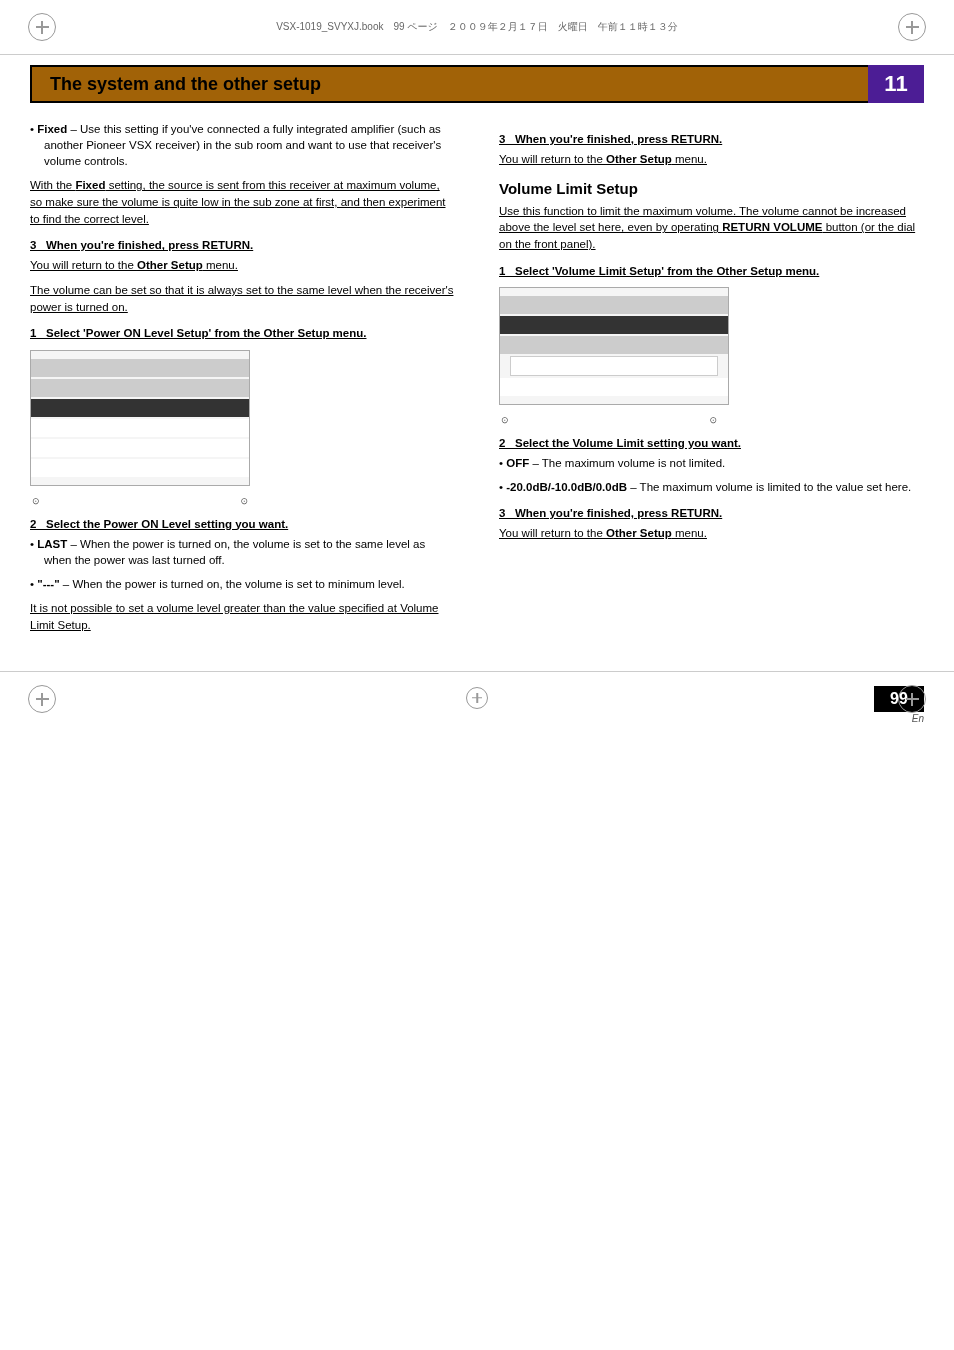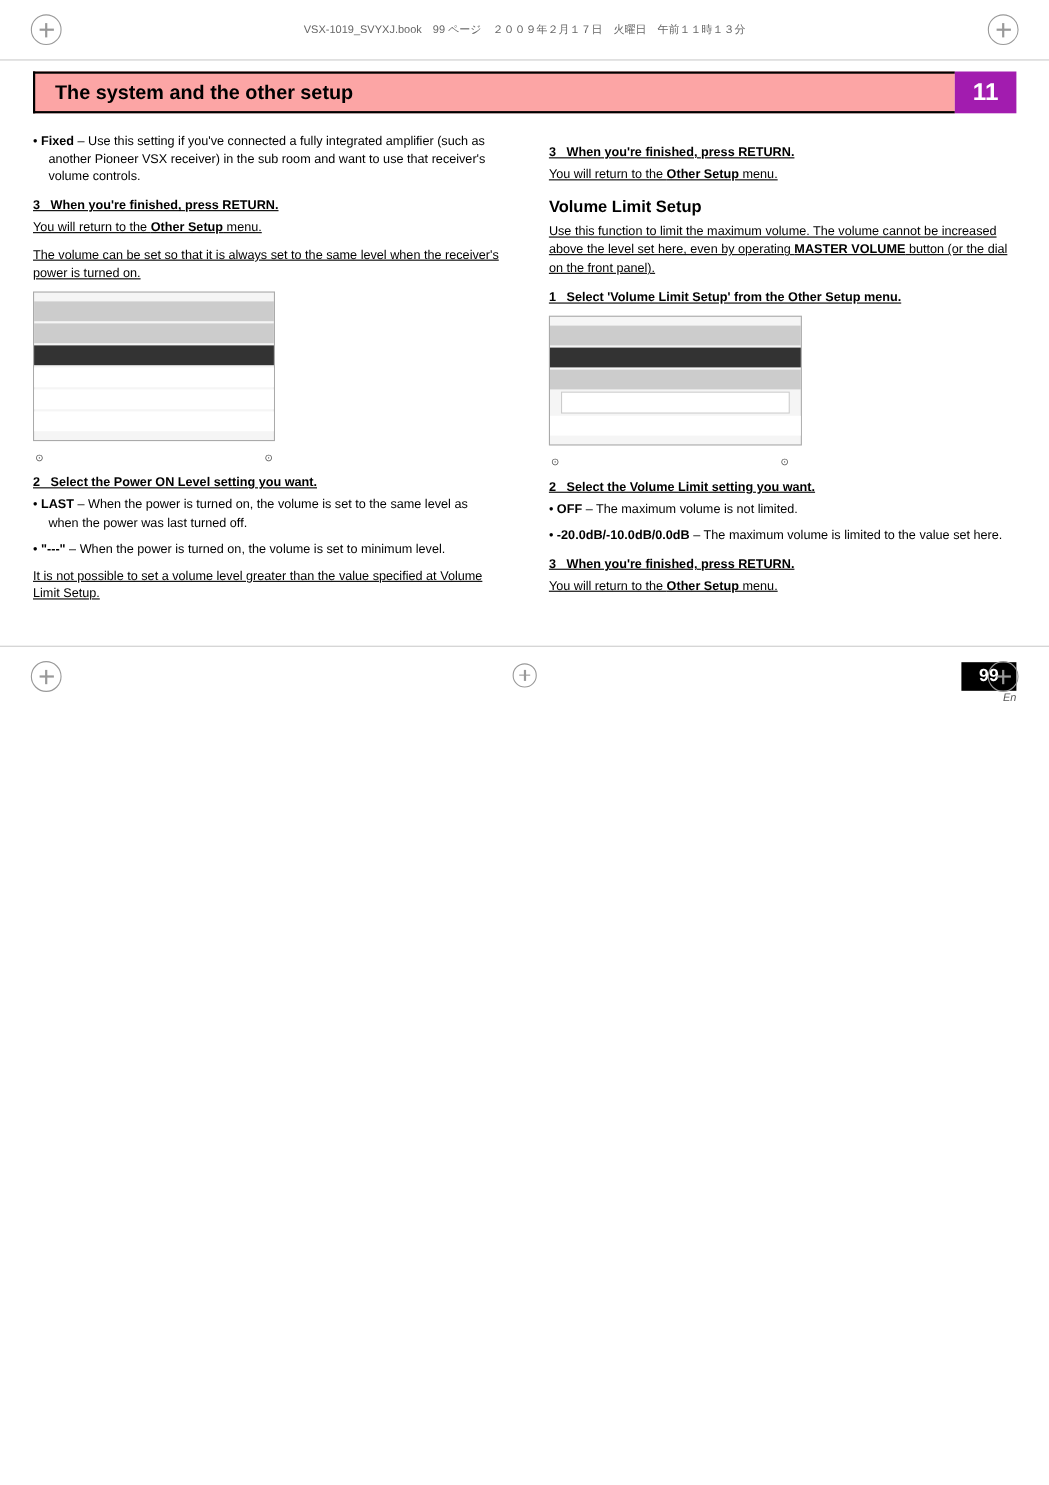--- a/index.html
+++ b/index.html
@@ -96,35 +96,35 @@
 
     
     .chapter-header {
       display: flex;
       align-items: stretch;
       margin: 10px 30px 0 30px;
       height: 38px;
     }
     .chapter-title-box {
       flex: 1;
-      background: #fca5a5;
+      background: #a16207;
       border: 2px solid #000;
       border-right: none;
       display: flex;
       align-items: center;
       padding: 0 18px;
     }
     .chapter-title-box span {
       font-size: 18px;
       font-weight: bold;
       color: #000;
     }
     .chapter-num-box {
       width: 56px;
-      background: #a21caf;
+      background: #4c1d95;
       display: flex;
       align-items: center;
       justify-content: center;
       color: #fff;
       font-size: 22px;
       font-weight: bold;
     }
 
     
     .content-area {
@@ -280,31 +280,37 @@
   </div>
 
   <div class="content-area">
 
     <div class="col-left">
 
       <div class="bullet-item">
         <strong>Fixed</strong> – Use this setting if you've connected a fully integrated amplifier (such as another Pioneer VSX receiver) in the sub room and want to use that receiver's volume controls.
       </div>
 
+      <p>
+        With the <strong>Fixed</strong> setting, the source is sent from this receiver at maximum volume, so make sure the volume is quite low in the sub zone at first, and then experiment to find the correct level.
+      </p>
 
       <p class="step-heading">
         <strong>3&nbsp;&nbsp;&nbsp;When you're finished, press RETURN.</strong>
       </p>
       <p>
         You will return to the <strong>Other Setup</strong> menu.
       </p>
 
 
       <p>The volume can be set so that it is always set to the same level when the receiver's power is turned on.</p>
 
+      <p class="step-heading">
+        <strong>1&nbsp;&nbsp;&nbsp;Select 'Power ON Level Setup' from the Other Setup menu.</strong>
+      </p>
 
       <div class="diagram-wrapper">
         <div class="menu-diagram">
           <div class="menu-row light">&nbsp;</div>
           <div class="menu-row light">&nbsp;</div>
           <div class="menu-row selected">&nbsp;&nbsp;&nbsp;&nbsp;&nbsp;&nbsp;&nbsp;&nbsp;&nbsp;&nbsp;&nbsp;&nbsp;&nbsp;&nbsp;&nbsp;&nbsp;</div>
           <div class="menu-row white">&nbsp;&nbsp;&nbsp;&nbsp;&nbsp;&nbsp;&nbsp;&nbsp;&nbsp;&nbsp;&nbsp;</div>
           <div class="menu-row white">&nbsp;&nbsp;&nbsp;&nbsp;&nbsp;&nbsp;&nbsp;&nbsp;&nbsp;&nbsp;&nbsp;</div>
           <div class="menu-row white">&nbsp;&nbsp;&nbsp;&nbsp;&nbsp;&nbsp;&nbsp;&nbsp;&nbsp;&nbsp;&nbsp;</div>
         </div>
@@ -336,21 +342,21 @@
       </p>
       <p>
         You will return to the <strong>Other Setup</strong> menu.
       </p>
 
       <div class="section-title">
         <span>Volume Limit Setup</span>
       </div>
 
       <p>
-        Use this function to limit the maximum volume. The volume cannot be increased above the level set here, even by operating <strong>MASTER VOLUME</strong> button (or the dial on the front panel).
+        Use this function to limit the maximum volume. The volume cannot be increased above the level set here, even by operating <strong>RETURN VOLUME</strong> button (or the dial on the front panel).
       </p>
 
       <p class="step-heading">
         <strong>1&nbsp;&nbsp;&nbsp;Select 'Volume Limit Setup' from the Other Setup menu.</strong>
       </p>
 
       <div class="diagram-wrapper">
         <div class="vlimit-diagram">
           <div class="menu-row light">&nbsp;</div>
           <div class="menu-row selected">&nbsp;&nbsp;&nbsp;&nbsp;&nbsp;&nbsp;&nbsp;&nbsp;&nbsp;&nbsp;&nbsp;&nbsp;&nbsp;&nbsp;&nbsp;&nbsp;&nbsp;</div>

